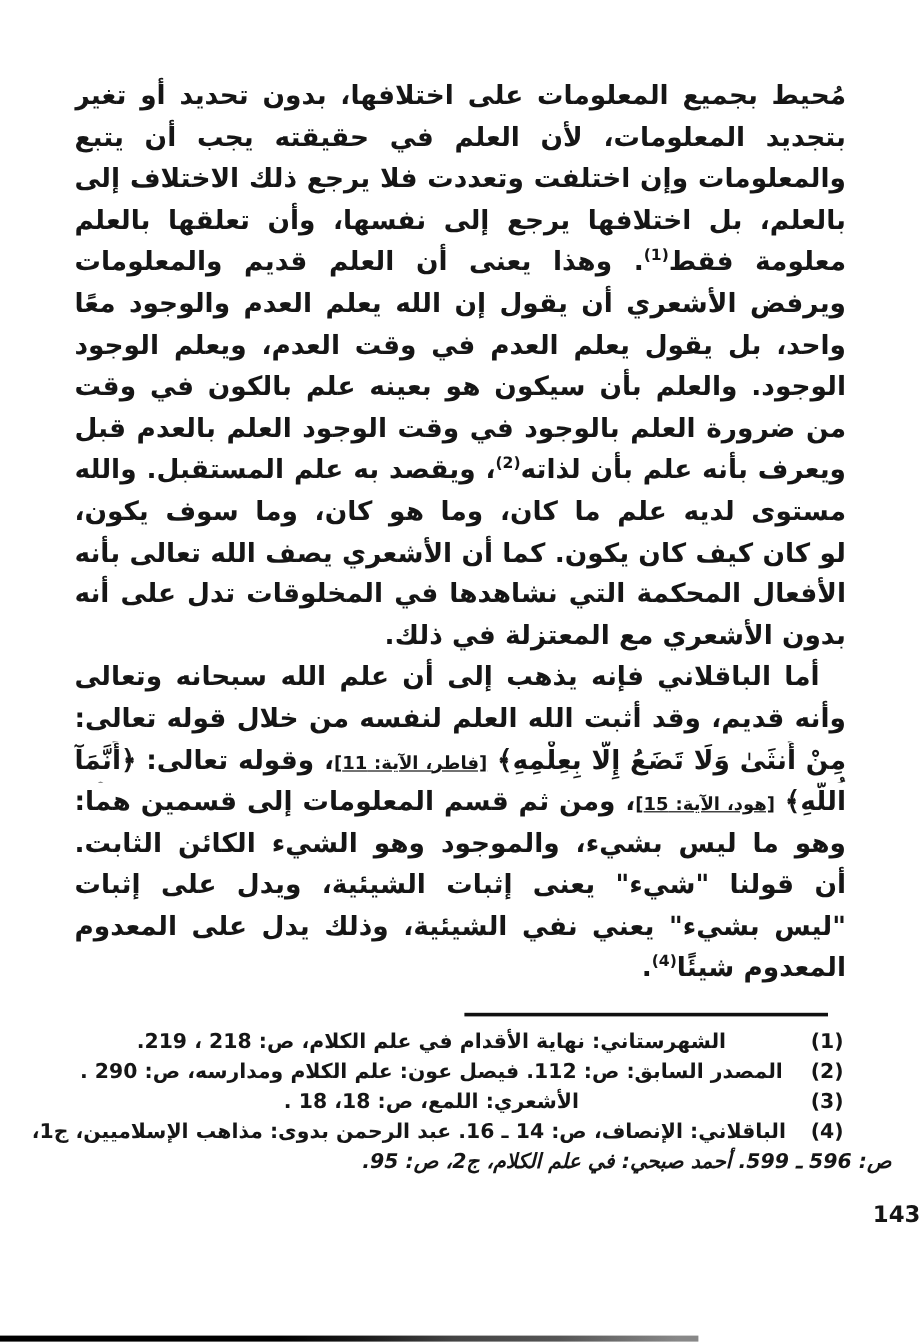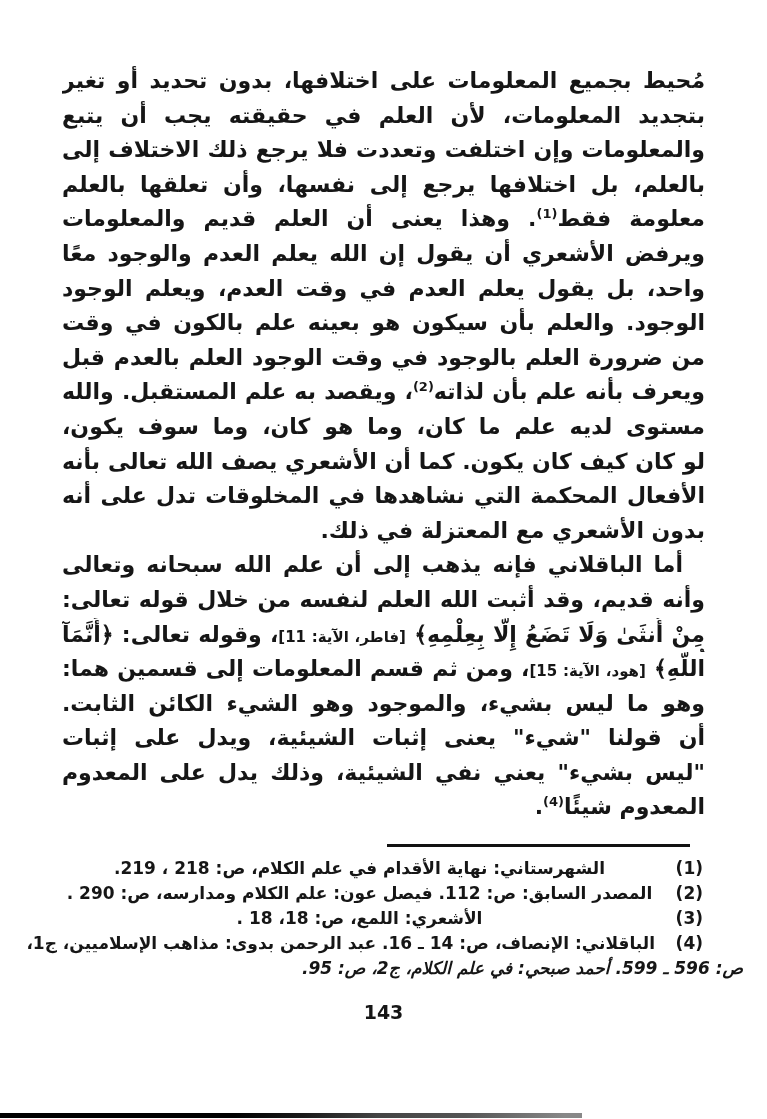--- a/index.html
+++ b/index.html
@@ -27,21 +27,21 @@
     white-space:normal;
   }
   .line.last{text-align-last:right;}
   .line.indent{padding-right:22px;}
   sup{
     font-size:13px;
     font-weight:600;
     line-height:0;
     vertical-align:super;
   }
-  .small{font-size:15px;}
+  .small{font-size:15px;text-decoration:underline;}
   .fn-separator{
     position:absolute;
     top:844px;right:77px;
     width:303px;height:2.5px;
     background:#111;
   }
   .footnotes{
     position:absolute;
     top:856px;right:64px;left:64px;
     direction:rtl;
@@ -57,21 +57,21 @@
     text-align:left;
     direction:rtl;
     margin-right:-40px;
     height:25px;overflow:hidden;white-space:nowrap;
     text-align:right;
     font-style:italic;
   }
   .page-number{
     position:absolute;
     top:1001px;left:0;right:0;
-    text-align:center;
+    text-align:right;
     font-size:19px;
     font-weight:600;
     direction:ltr;
   }
   .scan-artifact{
     position:absolute;
     bottom:1px;left:0;
     width:582px;height:5px;
     background:linear-gradient(to right,#000 0%,#000 40%,#1a1a1a 52%,#444 65%,#555 80%,#888 97%);
   }

